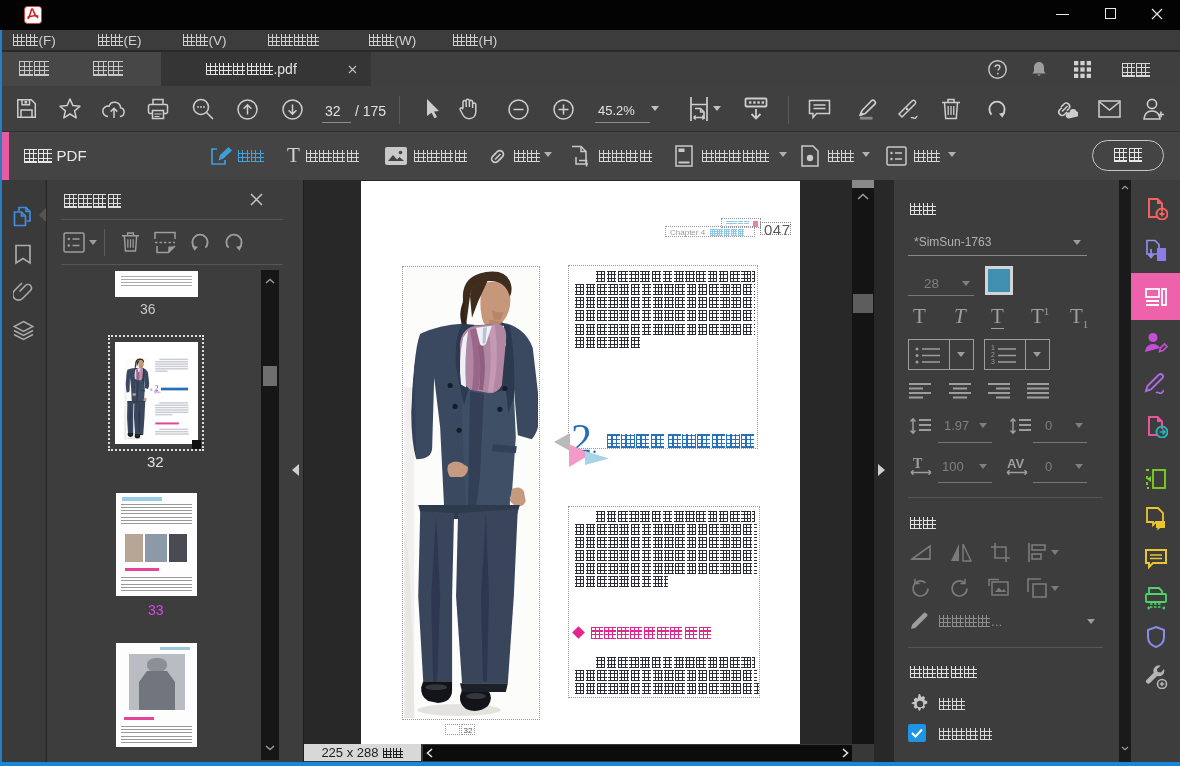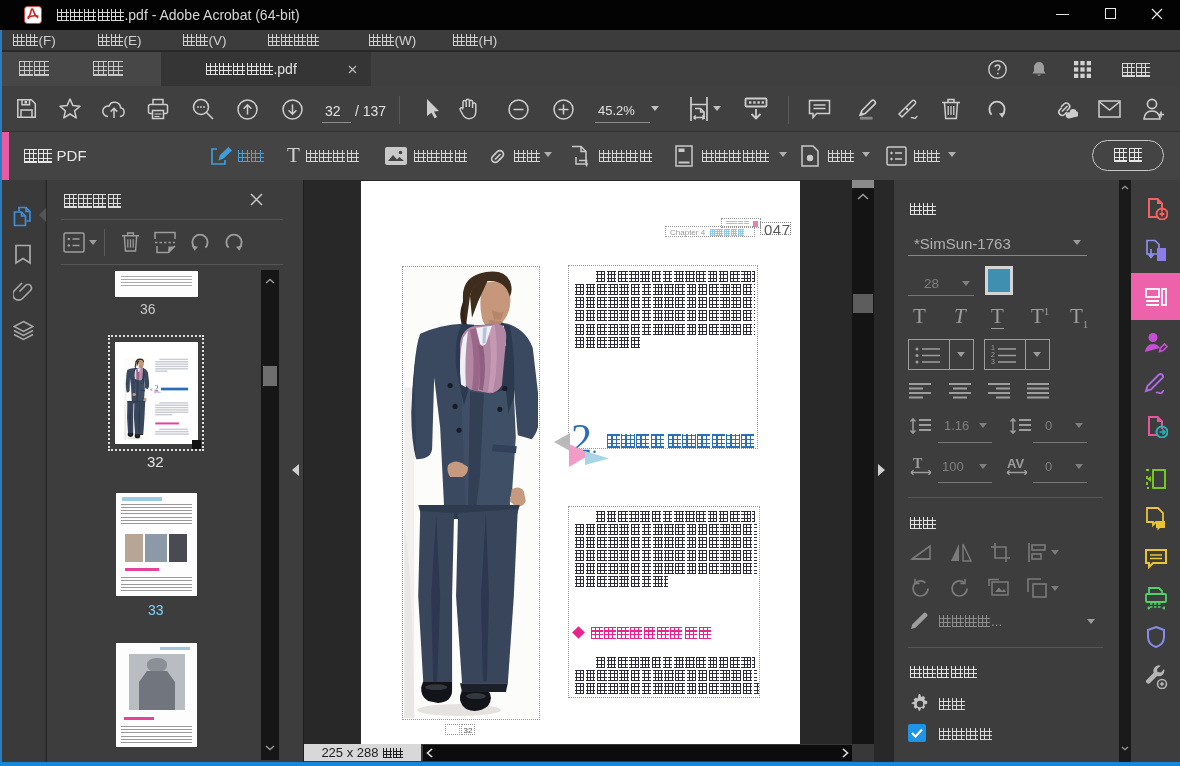--- a/index.html
+++ b/index.html
@@ -16,21 +16,20 @@
 svg{display:block}
 .tl{position:absolute;height:11px}
 .hh .cj{margin:0 .05em;width:.88em;height:.92em;background:repeating-linear-gradient(0deg,currentColor 0 .09em,transparent .09em .27em),repeating-linear-gradient(90deg,currentColor 0 .09em,transparent .09em .29em),linear-gradient(currentColor,currentColor) 0 100%/100% .09em no-repeat}
 </style></head><body>
 <div class="a" style="left:0;top:0;width:1180px;height:30px;background:#030303">
 <svg class="a" style="left:24px;top:6px" width="18" height="18" viewBox="0 0 18 18">
       <rect x="0.5" y="0.5" width="17" height="17" rx="3" fill="#fff" stroke="#c94444"></rect>
       <path d="M4 13c2-4 3-7 3.4-9.3.1-.8 1.3-.8 1.5 0C9.5 6 11 9.5 14 12" stroke="#d11f25" stroke-width="1.6" fill="none"></path>
       <path d="M3.5 11.5c3-1.5 8-2 11-1.2" stroke="#d11f25" stroke-width="1.5" fill="none"></path>
     </svg>
-<div class="a" style="left:56px;top:7px;font-size:14px;color:#d6d6d6"><b class="cj"></b><b class="cj"></b><b class="cj"></b><b class="cj"></b><b class="cj"></b>.pdf - Adobe Acrobat (64-bit)</div>
 <div class="a" style="left:1056px;top:14px;width:13px;height:1px;background:#e8e8e8"></div>
 <div class="a" style="left:1105px;top:8px;width:11px;height:11px;border:1px solid #e8e8e8"></div>
 <svg class="a" style="left:1151px;top:8px" width="12" height="12" viewBox="0 0 12 12">
       <path d="M1 1l10 10M11 1L1 11" stroke="#e8e8e8" stroke-width="1.2"></path>
     </svg>
 </div>
 <div class="a" style="left:0;top:30px;width:1180px;height:21px;background:#3c3c3c;border-bottom:1px solid #2a2a2a">
 <div class="a" style="left:12px;top:3px;font-size:13.5px;color:#cfcfcf"><b class="cj"></b><b class="cj"></b>(F)</div>
 <div class="a" style="left:97px;top:3px;font-size:13.5px;color:#cfcfcf"><b class="cj"></b><b class="cj"></b>(E)</div>
 <div class="a" style="left:182px;top:3px;font-size:13.5px;color:#cfcfcf"><b class="cj"></b><b class="cj"></b>(V)</div>
@@ -100,21 +99,21 @@
 <svg class="ic" style="left:237px;top:13px;transform:rotate(180deg)" width="21" height="21" viewBox="0 0 21 21" fill="none" stroke="#cdcdcd" stroke-width="1.5">
       <circle cx="10.5" cy="10.5" r="9.5"></circle>
       <path d="M10.5 5.5v9M6.6 11.2l3.9 3.9 3.9-3.9"></path>
     </svg>
 <svg class="ic" style="left:282px;top:13px;transform:rotate(0deg)" width="21" height="21" viewBox="0 0 21 21" fill="none" stroke="#cdcdcd" stroke-width="1.5">
       <circle cx="10.5" cy="10.5" r="9.5"></circle>
       <path d="M10.5 5.5v9M6.6 11.2l3.9 3.9 3.9-3.9"></path>
     </svg>
 <div class="a" style="left:325px;top:17px;font-size:14px;color:#e0e0e0">32</div>
 <div class="ul" style="left:322px;top:36px;width:29px"></div>
-<div class="a" style="left:355px;top:17px;font-size:14px;color:#e0e0e0">/ 137</div>
+<div class="a" style="left:355px;top:17px;font-size:14px;color:#e0e0e0">/ 175</div>
 <div class="sep" style="left:399px;top:10px;height:28px"></div>
 <svg class="ic" style="left:426px;top:12px" width="15" height="21" viewBox="0 0 15 21">
       <path d="M1 1l12 12-5 .5 3 5.5-2.5 1.3-3-5.6L1 18z" fill="#cdcdcd"></path>
     </svg>
 <svg class="ic" style="left:458px;top:11px" width="21" height="23" viewBox="0 0 21 23" fill="none" stroke="#cdcdcd" stroke-width="1.5">
       <path d="M5 11V5.2a1.6 1.6 0 0 1 3.2 0V10m0-6.2a1.6 1.6 0 0 1 3.2 0V10m0-5.2a1.6 1.6 0 0 1 3.2 0V11m0-3.4a1.6 1.6 0 0 1 3.2 0v7.1c0 4.2-2.7 7-6.8 7-3.3 0-4.6-1.2-6.3-4.2L2.3 13c-.9-1.5.9-3 2.1-1.8L5 12.4"></path>
     </svg>
 <svg class="ic" style="left:508px;top:13px" width="21" height="21" viewBox="0 0 21 21" fill="none" stroke="#cdcdcd" stroke-width="1.5">
       <circle cx="10.5" cy="10.5" r="9.5"></circle>
       <path d="M5.5 10.5h10"></path>
@@ -299,21 +298,21 @@
 <div class="a" style="left:147px;top:453px;font-size:15px;color:#e2e2e2">32</div>
 <div class="a" style="left:116px;top:493px;width:81px;height:103px;background:#fdfdfd">
     <div style="position:absolute;left:6px;top:4px;width:40px;height:4px;background:#7ec0dd;opacity:.8"></div>
     <div style="position:absolute;left:5px;top:11px;width:71px;height:20px;background:repeating-linear-gradient(0deg,#999 0 1px,transparent 1px 3.2px)"></div>
     <div style="position:absolute;left:9px;top:41px;width:18px;height:28px;background:#b7a696"></div>
     <div style="position:absolute;left:29px;top:41px;width:22px;height:28px;background:#8c9aa8"></div>
     <div style="position:absolute;left:53px;top:41px;width:18px;height:28px;background:#4a4a52"></div>
     <div style="position:absolute;left:9px;top:75px;width:34px;height:3px;background:#e5439a"></div>
     <div style="position:absolute;left:5px;top:83px;width:71px;height:15px;background:repeating-linear-gradient(0deg,#999 0 1px,transparent 1px 3.2px)"></div>
   </div>
-<div class="a" style="left:148px;top:602px;font-size:14px;color:#7dd3fc">33</div>
+<div class="a" style="left:148px;top:602px;font-size:14px;color:#d946ef">33</div>
 <div class="a" style="left:116px;top:643px;width:81px;height:104px;background:#fdfdfd">
     <div style="position:absolute;left:44px;top:4px;width:30px;height:3px;background:#9fc8dc"></div>
     <div style="position:absolute;left:13px;top:11px;width:56px;height:56px;background:#b9bdc2">
       <div style="position:absolute;left:18px;top:4px;width:20px;height:14px;background:#8b8f96;border-radius:45%"></div>
       <div style="position:absolute;left:10px;top:17px;width:36px;height:39px;background:#70757e;clip-path:polygon(22% 0,78% 0,100% 28%,100% 100%,0 100%,0 28%)"></div>
     </div>
     <div style="position:absolute;left:8px;top:74px;width:30px;height:3px;background:#e5439a"></div>
     <div style="position:absolute;left:5px;top:82px;width:71px;height:18px;background:repeating-linear-gradient(0deg,#999 0 1px,transparent 1px 3.2px)"></div>
   </div>
 <div class="a" style="left:261px;top:270px;width:18px;height:490px;background:#161616">
@@ -390,21 +389,21 @@
 <div class="a" style="left:423px;top:745px;width:429px;height:16px;background:#0c0c0c">
     <svg style="position:absolute;left:3px;top:3px" width="7" height="10" viewBox="0 0 7 10">
       <path d="M6 1L1.5 5L6 9" stroke="#e0e0e0" stroke-width="1.6" fill="none"></path>
     </svg>
     <svg style="position:absolute;left:419px;top:3px" width="7" height="10" viewBox="0 0 7 10">
       <path d="M1 1l4.5 4L1 9" stroke="#e0e0e0" stroke-width="1.6" fill="none"></path>
     </svg>
   </div>
 <div class="a" style="left:894px;top:180px;width:225px;height:582px;background:#3d3d3d">
 <div class="a" style="left:15px;top:21px;font-size:14px;font-weight:bold;color:#e2e2e2"><b class="cj"></b><b class="cj"></b></div>
-<div class="a" style="left:20px;top:55px;font-size:15px;color:#b2b2b2">*SimSun-1763</div>
+<div class="a" style="left:20px;top:55px;font-size:12px;color:#b2b2b2">*SimSun-1763</div>
 <span class="da a" style="left:179px;top:60px;border-top-color:#9d9d9d"></span>
 <div class="a" style="left:14px;top:75px;width:179px;height:1px;background:#888"></div>
 <div class="a" style="left:30px;top:96px;font-size:13.5px;color:#7f7f7f">28</div>
 <span class="da a" style="left:68px;top:101px;border-top-color:#7f7f7f"></span>
 <div class="a" style="left:14px;top:115px;width:66px;height:1px;background:#777"></div>
 <div class="a" style="left:91px;top:86px;width:28px;height:29px;background:#d4d4d4">
       <div style="position:absolute;left:3px;top:3px;width:22px;height:23px;background:#3e8fb0"></div>
     </div>
 <div class="a" style="left:19px;top:124px;font-size:21px;font-family:'Liberation Serif',serif;color:#9d9d9d">T</div>
 <div class="a" style="left:60px;top:124px;font-size:21px;font-style:italic;font-family:'Liberation Serif',serif;color:#9d9d9d">T</div>
@@ -456,21 +455,21 @@
       <rect x="0" y="13.5" width="22" height="2" fill="#9d9d9d"></rect>
     </svg>
 <svg class="a" style="left:15px;top:237px" width="23" height="18" viewBox="0 0 23 18">
       <path d="M4 2v14M1.5 4.5L4 1.8l2.5 2.7M1.5 13.5L4 16.2l2.5-2.7" stroke="#9d9d9d" stroke-width="1.5" fill="none"></path>
       <path d="M10 3h12M10 8h12M10 13h12" stroke="#9d9d9d" stroke-width="1.8"></path>
     </svg>
 <svg class="a" style="left:115px;top:237px" width="23" height="18" viewBox="0 0 23 18">
       <path d="M4 2v14M1.5 4.5L4 1.8l2.5 2.7M1.5 13.5L4 16.2l2.5-2.7" stroke="#9d9d9d" stroke-width="1.5" fill="none"></path>
       <path d="M10 3h12M10 8h12M10 13h12" stroke="#9d9d9d" stroke-width="1.8"></path>
     </svg>
-<div class="a" style="left:50px;top:238px;font-size:13px;color:#7f7f7f">1.16</div>
+<div class="a" style="left:50px;top:238px;font-size:13px;color:#7f7f7f">1.97</div>
 <span class="da a" style="left:85px;top:243px;border-top-color:#7f7f7f"></span>
 <div class="a" style="left:44px;top:262px;width:54px;height:1px;background:#777"></div>
 <div class="a" style="left:151px;top:238px;font-size:13px;color:#7f7f7f">0</div>
 <span class="da a" style="left:181px;top:243px;border-top-color:#7f7f7f"></span>
 <div class="a" style="left:139px;top:262px;width:54px;height:1px;background:#777"></div>
 <svg class="a" style="left:15px;top:276px" width="24" height="20" viewBox="0 0 24 20">
       <text x="4" y="12" font-family="Liberation Serif" font-size="14" font-weight="bold" fill="#9d9d9d">T</text>
       <path d="M2 16.5h20M2 16.5l2.5-2.2M2 16.5l2.5 2.2M22 16.5l-2.5-2.2M22 16.5l-2.5 2.2" stroke="#9d9d9d" stroke-width="1.4" fill="none"></path>
     </svg>
 <div class="a" style="left:48px;top:279px;font-size:13px;color:#7f7f7f">100</div>

